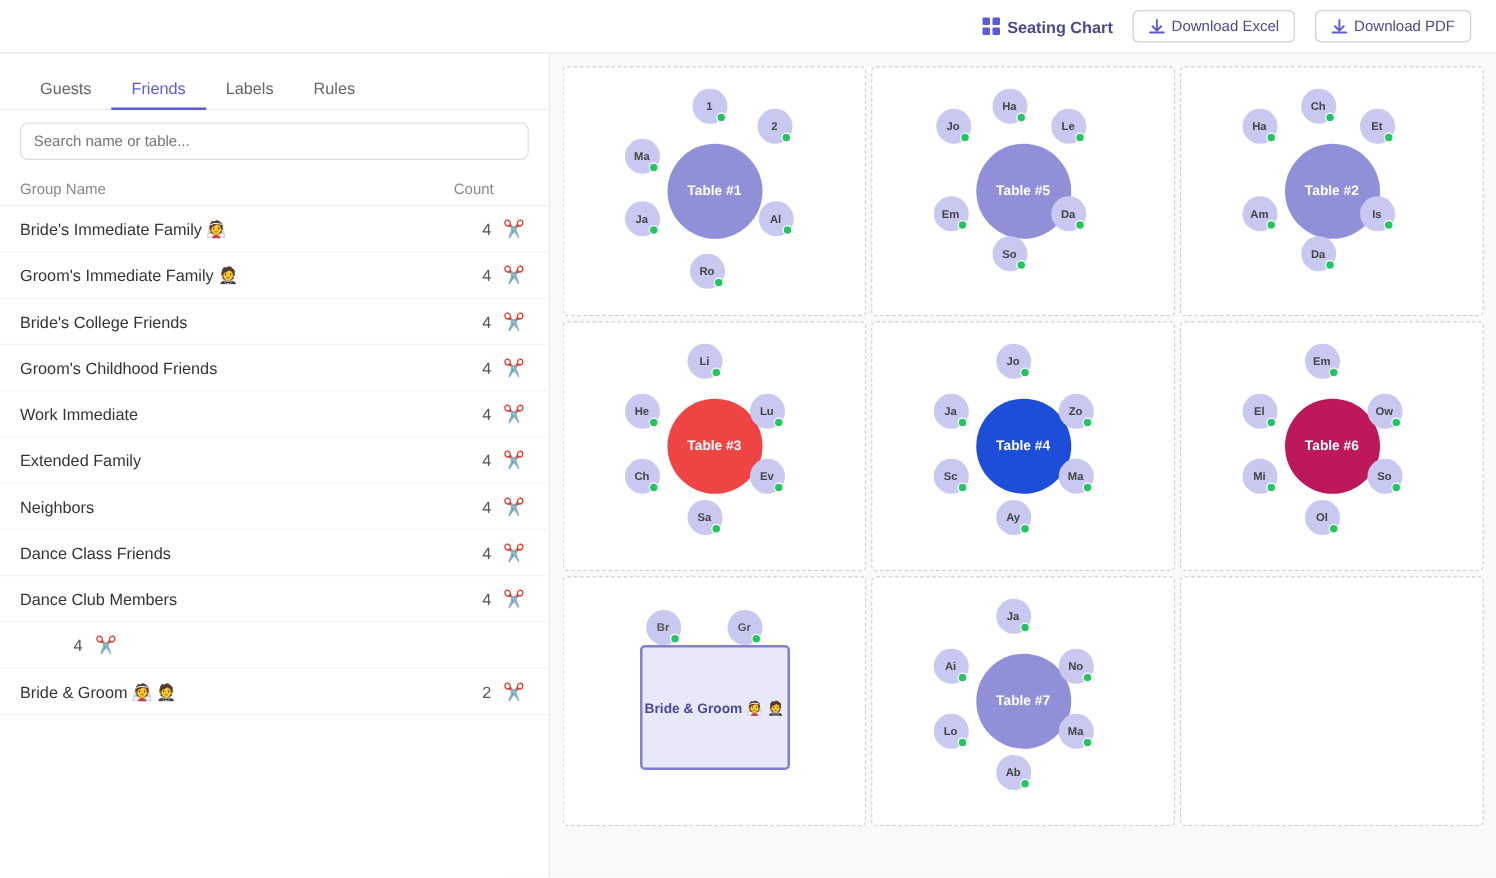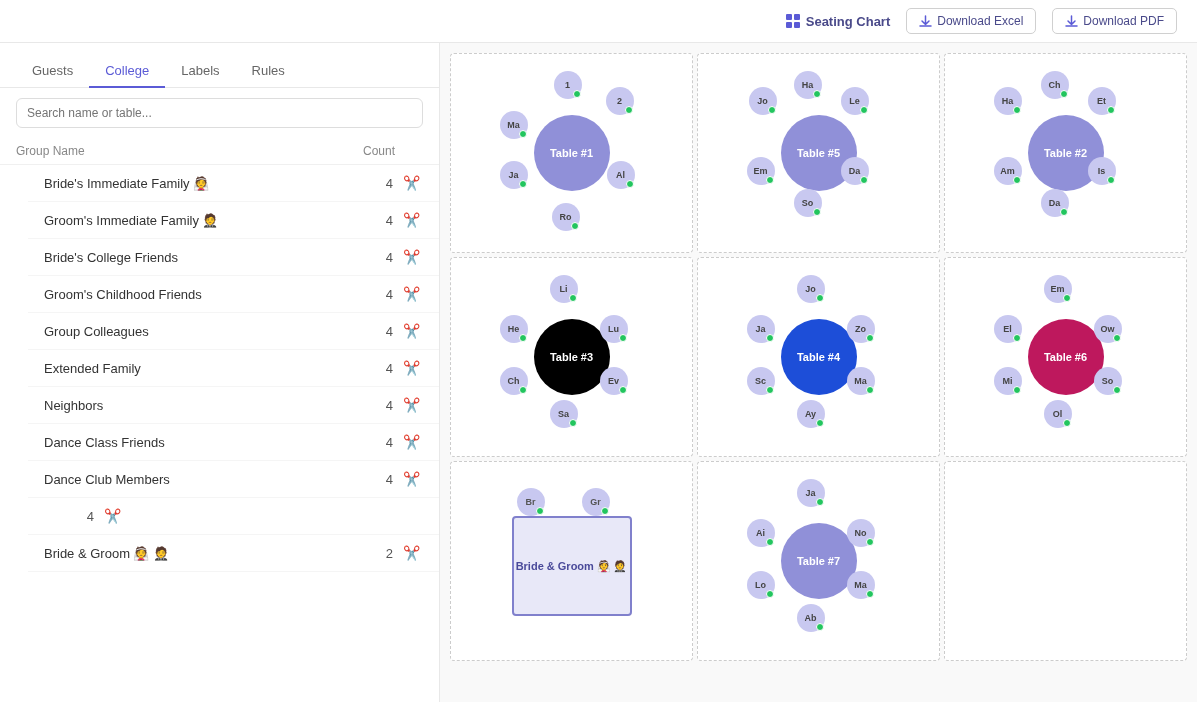--- a/index.html
+++ b/index.html
@@ -19,21 +19,21 @@
     .tab { padding: 8px 16px; cursor: pointer; color: #666; font-size: 13px; border-bottom: 2px solid transparent; margin-bottom: -1px; }
     .tab.active { color: #5b5bd6; border-bottom: 2px solid #5b5bd6; font-weight: 500; }
 
     .search-box { padding: 10px 16px; }
     .search-input { width: 100%; padding: 7px 10px; border: 1px solid #ddd; border-radius: 6px; font-size: 12px; color: #666; outline: none; }
 
     .table-header { display: flex; padding: 6px 16px; color: #888; font-size: 12px; border-bottom: 1px solid #f0f0f0; }
     .col-name { flex: 1; }
     .col-count { width: 60px; text-align: right; padding-right: 30px; margin-left: 16px; }
 
-    .group-list { flex: 1; overflow-y: auto; padding-left: 28px; }
+    .group-list { flex: 1; overflow-y: auto; }
     .group-row { display: flex; align-items: center; padding: 10px 16px; border-bottom: 1px solid #f5f5f5; cursor: pointer; }
     .group-name { flex: 1; font-size: 13px; color: #333; }
     .group-count { width: 60px; text-align: right; padding-right: 10px; color: #555; font-size: 13px; }
     .group-icon { width: 20px; color: #aaa; font-size: 14px; }
 
     .canvas { flex: 1; overflow: auto; background: #f9f9f9; padding: 10px; }
     .canvas-inner { display: grid; grid-template-columns: repeat(3, 1fr); grid-template-rows: repeat(3, auto); gap: 4px; min-width: 720px; }
 
     .table-cell { background: #fff; border: 1px dashed #ccc; border-radius: 4px; display: flex; align-items: center; justify-content: center; min-height: 200px; position: relative; padding: 10px; }
 
@@ -68,21 +68,21 @@
       </svg>
       <span>Download PDF</span>
     </button>
   </div>
 
   <div class="main">
 
     <div class="sidebar">
       <div class="tabs">
         <div class="tab">Guests</div>
-        <div class="tab active">College</div>
+        <div class="tab active">Friends</div>
         <div class="tab">Labels</div>
         <div class="tab">Rules</div>
       </div>
 
       <div class="search-box">
         <input class="search-input" type="text" placeholder="Search name or table..." style="">
       </div>
 
       <div class="table-header">
         <span class="col-name">Group Name</span>
@@ -104,21 +104,21 @@
       <span class="group-name">Bride's College Friends</span>
       <span class="group-count">4</span>
       <span class="group-icon">✂️</span>
     </div>
           <div class="group-row">
       <span class="group-name">Groom's Childhood Friends</span>
       <span class="group-count">4</span>
       <span class="group-icon">✂️</span>
     </div>
           <div class="group-row">
-      <span class="group-name">Group Colleagues</span>
+      <span class="group-name">Work Immediate</span>
       <span class="group-count">4</span>
       <span class="group-icon">✂️</span>
     </div>
           <div class="group-row">
       <span class="group-name">Extended Family</span>
       <span class="group-count">4</span>
       <span class="group-icon">✂️</span>
     </div>
           <div class="group-row">
       <span class="group-name">Neighbors</span>
@@ -177,21 +177,21 @@
               <div style="position: absolute; top: 0px; left: 55px; width: 28px; height: 28px; border-radius: 50%; background: rgb(200, 200, 240); display: flex; align-items: center; justify-content: center; font-size: 9px; color: rgb(68, 68, 68); font-weight: 600; z-index: 2;">Ch<div style="position: absolute; bottom: 1px; right: 1px; width: 8px; height: 8px; border-radius: 50%; background: rgb(34, 197, 94); border: 1px solid rgb(255, 255, 255); z-index: 3;"></div></div>
               <div style="position: absolute; top: 16px; left: 102px; width: 28px; height: 28px; border-radius: 50%; background: rgb(200, 200, 240); display: flex; align-items: center; justify-content: center; font-size: 9px; color: rgb(68, 68, 68); font-weight: 600; z-index: 2;">Et<div style="position: absolute; bottom: 1px; right: 1px; width: 8px; height: 8px; border-radius: 50%; background: rgb(34, 197, 94); border: 1px solid rgb(255, 255, 255); z-index: 3;"></div></div>
               <div style="position: absolute; top: 16px; left: 8px; width: 28px; height: 28px; border-radius: 50%; background: rgb(200, 200, 240); display: flex; align-items: center; justify-content: center; font-size: 9px; color: rgb(68, 68, 68); font-weight: 600; z-index: 2;">Ha<div style="position: absolute; bottom: 1px; right: 1px; width: 8px; height: 8px; border-radius: 50%; background: rgb(34, 197, 94); border: 1px solid rgb(255, 255, 255); z-index: 3;"></div></div>
               <div style="position: absolute; top: 86px; left: 8px; width: 28px; height: 28px; border-radius: 50%; background: rgb(200, 200, 240); display: flex; align-items: center; justify-content: center; font-size: 9px; color: rgb(68, 68, 68); font-weight: 600; z-index: 2;">Am<div style="position: absolute; bottom: 1px; right: 1px; width: 8px; height: 8px; border-radius: 50%; background: rgb(34, 197, 94); border: 1px solid rgb(255, 255, 255); z-index: 3;"></div></div>
               <div style="position: absolute; top: 86px; left: 102px; width: 28px; height: 28px; border-radius: 50%; background: rgb(200, 200, 240); display: flex; align-items: center; justify-content: center; font-size: 9px; color: rgb(68, 68, 68); font-weight: 600; z-index: 2;">Is<div style="position: absolute; bottom: 1px; right: 1px; width: 8px; height: 8px; border-radius: 50%; background: rgb(34, 197, 94); border: 1px solid rgb(255, 255, 255); z-index: 3;"></div></div>
               <div style="position: absolute; top: 118px; left: 55px; width: 28px; height: 28px; border-radius: 50%; background: rgb(200, 200, 240); display: flex; align-items: center; justify-content: center; font-size: 9px; color: rgb(68, 68, 68); font-weight: 600; z-index: 2;">Da<div style="position: absolute; bottom: 1px; right: 1px; width: 8px; height: 8px; border-radius: 50%; background: rgb(34, 197, 94); border: 1px solid rgb(255, 255, 255); z-index: 3;"></div></div>
             </div>
           </div>
           <div class="table-cell">
             <div style="position: relative; width: 160px; height: 165px;">
-              <div style="position: absolute; width: 76px; height: 76px; top: 50%; left: 50%; transform: translate(-50%, -50%); border-radius: 50%; background: #000000; display: flex; align-items: center; justify-content: center; color: rgb(255, 255, 255); font-size: 11px; font-weight: 600; text-align: center; z-index: 1;">Table #3</div>
+              <div style="position: absolute; width: 76px; height: 76px; top: 50%; left: 50%; transform: translate(-50%, -50%); border-radius: 50%; background: #ef4444; display: flex; align-items: center; justify-content: center; color: rgb(255, 255, 255); font-size: 11px; font-weight: 600; text-align: center; z-index: 1;">Table #3</div>
               <div style="position: absolute; top: 0px; left: 58px; width: 28px; height: 28px; border-radius: 50%; background: rgb(200, 200, 240); display: flex; align-items: center; justify-content: center; font-size: 9px; color: rgb(68, 68, 68); font-weight: 600; z-index: 2;">Li<div style="position: absolute; bottom: 1px; right: 1px; width: 8px; height: 8px; border-radius: 50%; background: rgb(34, 197, 94); border: 1px solid rgb(255, 255, 255); z-index: 3;"></div></div>
               <div style="position: absolute; top: 40px; left: 8px; width: 28px; height: 28px; border-radius: 50%; background: rgb(200, 200, 240); display: flex; align-items: center; justify-content: center; font-size: 9px; color: rgb(68, 68, 68); font-weight: 600; z-index: 2;">He<div style="position: absolute; bottom: 1px; right: 1px; width: 8px; height: 8px; border-radius: 50%; background: rgb(34, 197, 94); border: 1px solid rgb(255, 255, 255); z-index: 3;"></div></div>
               <div style="position: absolute; top: 40px; left: 108px; width: 28px; height: 28px; border-radius: 50%; background: rgb(200, 200, 240); display: flex; align-items: center; justify-content: center; font-size: 9px; color: rgb(68, 68, 68); font-weight: 600; z-index: 2;">Lu<div style="position: absolute; bottom: 1px; right: 1px; width: 8px; height: 8px; border-radius: 50%; background: rgb(34, 197, 94); border: 1px solid rgb(255, 255, 255); z-index: 3;"></div></div>
               <div style="position: absolute; top: 92px; left: 8px; width: 28px; height: 28px; border-radius: 50%; background: rgb(200, 200, 240); display: flex; align-items: center; justify-content: center; font-size: 9px; color: rgb(68, 68, 68); font-weight: 600; z-index: 2;">Ch<div style="position: absolute; bottom: 1px; right: 1px; width: 8px; height: 8px; border-radius: 50%; background: rgb(34, 197, 94); border: 1px solid rgb(255, 255, 255); z-index: 3;"></div></div>
               <div style="position: absolute; top: 92px; left: 108px; width: 28px; height: 28px; border-radius: 50%; background: rgb(200, 200, 240); display: flex; align-items: center; justify-content: center; font-size: 9px; color: rgb(68, 68, 68); font-weight: 600; z-index: 2;">Ev<div style="position: absolute; bottom: 1px; right: 1px; width: 8px; height: 8px; border-radius: 50%; background: rgb(34, 197, 94); border: 1px solid rgb(255, 255, 255); z-index: 3;"></div></div>
               <div style="position: absolute; top: 125px; left: 58px; width: 28px; height: 28px; border-radius: 50%; background: rgb(200, 200, 240); display: flex; align-items: center; justify-content: center; font-size: 9px; color: rgb(68, 68, 68); font-weight: 600; z-index: 2;">Sa<div style="position: absolute; bottom: 1px; right: 1px; width: 8px; height: 8px; border-radius: 50%; background: rgb(34, 197, 94); border: 1px solid rgb(255, 255, 255); z-index: 3;"></div></div>
             </div>
           </div>
           <div class="table-cell">
             <div style="position: relative; width: 160px; height: 165px;">

